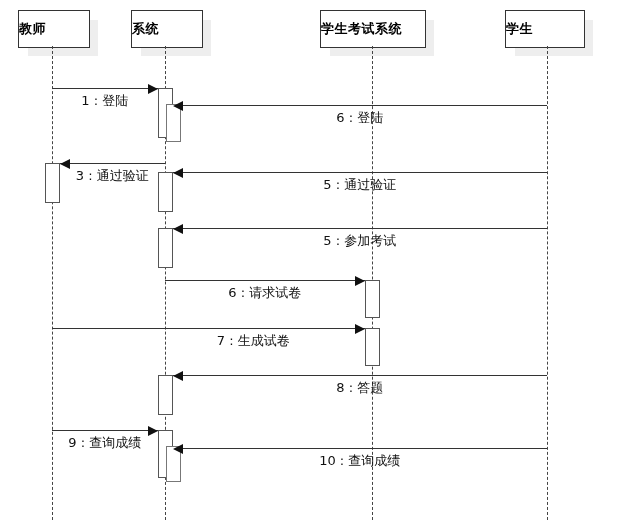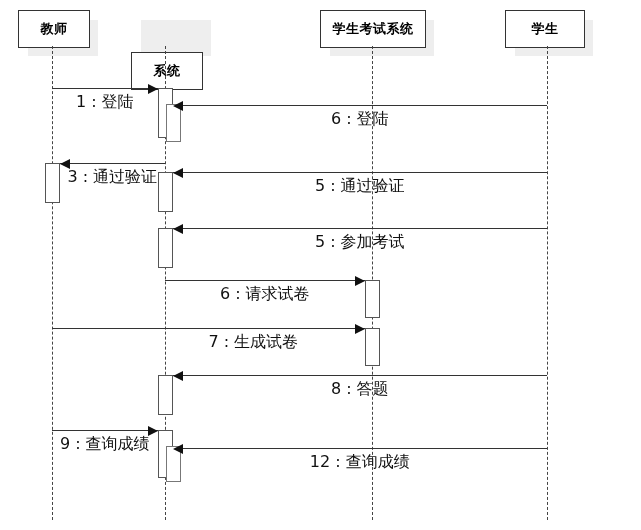--- a/index.html
+++ b/index.html
@@ -1,51 +1,51 @@
 <!DOCTYPE html>
 <html><head>
 <meta charset="utf-8">
 <style>
   html,body{margin:0;padding:0;background:#ffffff;}
   body{font-family:"DejaVu Sans","Liberation Sans",sans-serif;}
   #canvas{position:relative;width:641px;height:530px;background:#ffffff;overflow:hidden;}
 
   .head-shadow{position:absolute;background:#eeeeee;}
   .head-box{position:absolute;background:#ffffff;border:1.5px solid #333333;
-            display:flex;align-items:center;justify-content:center;}
+            display:flex;align-items:center;}
   .head-label{font-size:13px;font-weight:bold;color:#000000;letter-spacing:0.5px;
               white-space:nowrap;}
 
   .lifeline{position:absolute;width:0;border-left:1.5px dashed #444444;}
 
   .activation{position:absolute;background:#ffffff;border:1.5px solid #555555;box-sizing:border-box;}
   .activation.nested{border-color:#777777;}
 
   .msg{position:absolute;height:0;border-top:1.3px solid #333333;}
   .arrowhead{position:absolute;width:0;height:0;border-top:5px solid transparent;
              border-bottom:5px solid transparent;}
   .arrowhead.right{border-left:10px solid #111111;}
   .arrowhead.left{border-right:10px solid #111111;}
 
-  .msg-label{position:absolute;font-size:16px;color:#111111;white-space:nowrap;
+  .msg-label{position:absolute;font-size:13px;color:#111111;white-space:nowrap;
              background:transparent;text-align:center;}
 </style>
 </head>
 <body>
 
 <div id="canvas">
 
   <div id="lifelines-layer">
       <div class="head-shadow" style="left: 28px; top: 20px; width: 70px; height: 36px;"></div>
       <div class="head-box" style="left: 18px; top: 10px; width: 70px; height: 36px;">
         <span class="head-label">教师</span>
       </div>
       <div class="lifeline" style="left: 52px; top: 46px; height: 474px;"></div>
       <div class="head-shadow" style="left: 141px; top: 20px; width: 70px; height: 36px;"></div>
-      <div class="head-box" style="left: 131px; top: 10px; width: 70px; height: 36px; margin-top: 42px;">
+      <div class="head-box" style="left: 131px; top: 10px; width: 70px; height: 36px;">
         <span class="head-label">系统</span>
       </div>
       <div class="lifeline" style="left: 165px; top: 46px; height: 474px;"></div>
       <div class="head-shadow" style="left: 330px; top: 20px; width: 104px; height: 36px;"></div>
       <div class="head-box" style="left: 320px; top: 10px; width: 104px; height: 36px;">
         <span class="head-label">学生考试系统</span>
       </div>
       <div class="lifeline" style="left: 372px; top: 46px; height: 474px;"></div>
       <div class="head-shadow" style="left: 515px; top: 20px; width: 78px; height: 36px;"></div>
       <div class="head-box" style="left: 505px; top: 10px; width: 78px; height: 36px;">
@@ -90,16 +90,16 @@
       <div class="arrowhead right" style="top: 323.5px; left: 354.5px; z-index: 5;"></div>
       <div class="msg-label" style="top: 332px; left: 52px; width: 312.5px; z-index: 6; padding-left: 45px;">7 : 生成试卷</div>
       <div class="msg" style="left: 172.5px; top: 375px; width: 374.5px; z-index: 2;"></div>
       <div class="arrowhead left" style="top: 370.5px; left: 172.5px; z-index: 5;"></div>
       <div class="msg-label" style="top: 379px; left: 172.5px; width: 374.5px; z-index: 6;">8 : 答题</div>
       <div class="msg" style="left: 52px; top: 430px; width: 105.5px; z-index: 2;"></div>
       <div class="arrowhead right" style="top: 425.5px; left: 147.5px; z-index: 5;"></div>
       <div class="msg-label" style="top: 434px; left: 52px; width: 105.5px; z-index: 6;">9 : 查询成绩</div>
       <div class="msg" style="left: 172.5px; top: 448px; width: 374.5px; z-index: 2;"></div>
       <div class="arrowhead left" style="top: 443.5px; left: 172.5px; z-index: 5;"></div>
-      <div class="msg-label" style="top: 452px; left: 172.5px; width: 374.5px; z-index: 6;">12 : 查询成绩</div>
+      <div class="msg-label" style="top: 452px; left: 172.5px; width: 374.5px; z-index: 6;">10 : 查询成绩</div>
     </div>
 
 </div>
 
 </body></html>

